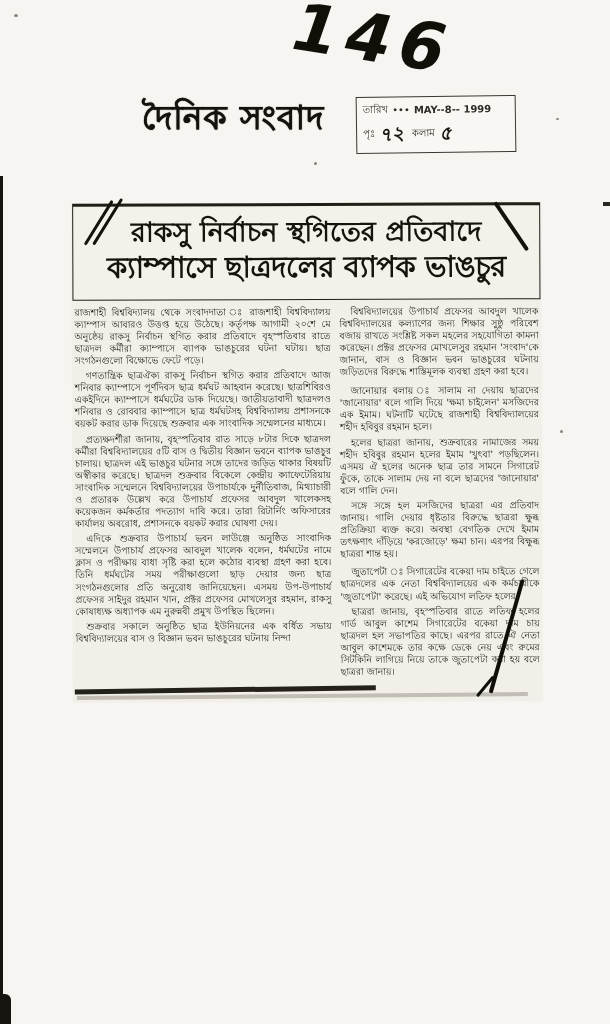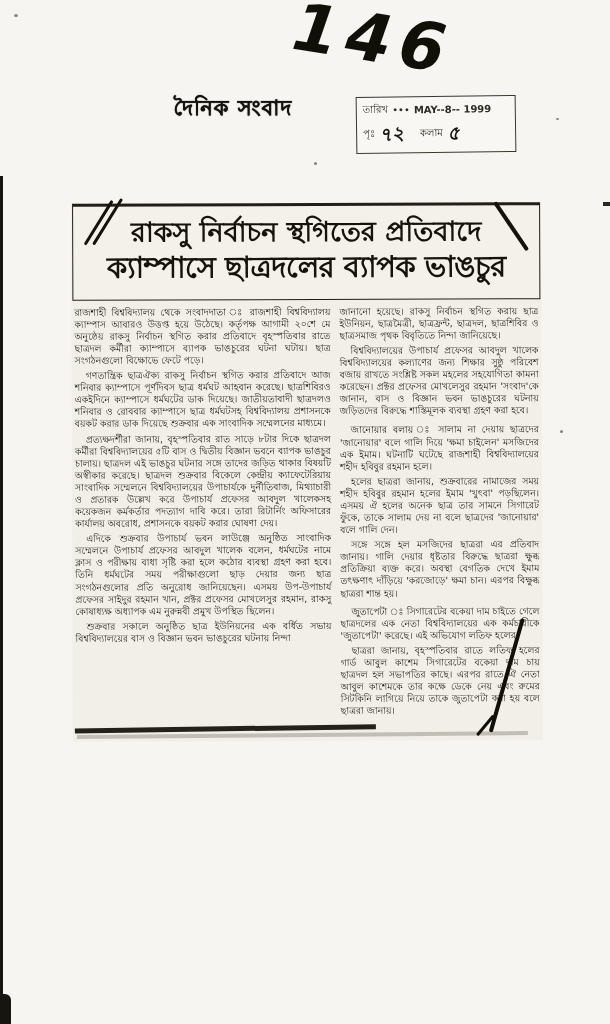--- a/index.html
+++ b/index.html
@@ -17,21 +17,21 @@
   
   .handwritten-number{
     position:absolute;left:292px;top:0px;
     font-size:66px;font-weight:700;letter-spacing:8px;
     transform:rotate(9deg) skewX(-10deg);
     color:#111008;
   }
   
   .masthead{
     position:absolute;left:118px;top:92px;width:230px;
-    text-align:center;font-size:21px;font-weight:800;
+    text-align:center;font-size:33px;font-weight:800;
     letter-spacing:1px;color:#14120c;
     text-shadow:0 0 1px #14120c;
   }
   
   .stamp-box{
     position:absolute;left:356px;top:96px;width:160px;height:57px;
     border:1.5px solid #3a372e;transform:rotate(-0.8deg);
     padding:4px 6px;box-sizing:border-box;
     font-size:10px;color:#2e2b22;background:rgba(255,255,255,.25);
   }
@@ -95,21 +95,21 @@
 
 <div class="stamp-box">
   <div class="stamp-row">
     <span>তারিখ</span>
     <span>•••</span>
     <span style="font-weight:700;">MAY--8--  1999</span>
   </div>
   <div class="stamp-row">
     <span>পৃঃ</span>
     <span class="stamp-hand">৭২</span>
-    <span style="margin-left:12px;">কলাম</span>
+    <span style="margin-left:4px;">কলাম</span>
     <span class="stamp-hand">৫</span>
   </div>
 </div>
 
 <div class="clipping">
 
   <div class="headline-box">
     <div class="pen-mark tl-a"></div>
     <div class="pen-mark tl-b"></div>
     <div class="pen-mark tr"></div>
@@ -131,23 +131,20 @@
       </p>
       <p class="indent">
         <span>এদিকে শুক্রবার উপাচার্য ভবন লাউঞ্জে অনুষ্ঠিত সাংবাদিক সম্মেলনে উপাচার্য প্রফেসর আবদুল খালেক বলেন, ধর্মঘটের নামে ক্লাস ও পরীক্ষায় বাধা সৃষ্টি করা হলে কঠোর ব্যবস্থা গ্রহণ করা হবে। তিনি ধর্মঘটের সময় পরীক্ষাগুলো ছাড় দেয়ার জন্য ছাত্র সংগঠনগুলোর প্রতি অনুরোধ জানিয়েছেন। এসময় উপ-উপাচার্য প্রফেসর সাইদুর রহমান খান, প্রক্টর প্রফেসর মোখলেসুর রহমান, রাকসু কোষাধ্যক্ষ অধ্যাপক এম নুরুন্নবী প্রমুখ উপস্থিত ছিলেন।</span>
       </p>
       <p class="indent">
         <span>শুক্রবার সকালে অনুষ্ঠিত ছাত্র ইউনিয়নের এক বর্ধিত সভায় বিশ্ববিদ্যালয়ের বাস ও বিজ্ঞান ভবন ভাঙচুরের ঘটনায় নিন্দা</span>
       </p>
     </div>
 
     <div class="col col-right">
-      <p>
-        <span>জানানো হয়েছে। রাকসু নির্বাচন স্থগিত করায় ছাত্র ইউনিয়ন, ছাত্রমৈত্রী, ছাত্রফ্রন্ট, ছাত্রদল, ছাত্রশিবির ও ছাত্রসমাজ পৃথক বিবৃতিতে নিন্দা জানিয়েছে।</span>
-      </p>
       <p class="indent">
         <span>বিশ্ববিদ্যালয়ের উপাচার্য প্রফেসর আবদুল খালেক বিশ্ববিদ্যালয়ের কল্যাণের জন্য শিক্ষার সুষ্ঠু পরিবেশ বজায় রাখতে সংশ্লিষ্ট সকল মহলের সহযোগিতা কামনা করেছেন। প্রক্টর প্রফেসর মোখলেসুর রহমান 'সংবাদ'কে জানান, বাস ও বিজ্ঞান ভবন ভাঙচুরের ঘটনায় জড়িতদের বিরুদ্ধে শাস্তিমূলক ব্যবস্থা গ্রহণ করা হবে।</span>
       </p>
       <p class="indent" style="margin-top:7px;">
         <span class="lead">জানোয়ার বলায় ঃ</span>
         <span>সালাম না দেয়ায় ছাত্রদের 'জানোয়ার' বলে গালি দিয়ে 'ক্ষমা চাইলেন' মসজিদের এক ইমাম। ঘটনাটি ঘটেছে রাজশাহী বিশ্ববিদ্যালয়ের শহীদ হবিবুর রহমান হলে।</span>
       </p>
       <p class="indent">
         <span>হলের ছাত্ররা জানায়, শুক্রবারের নামাজের সময় শহীদ হবিবুর রহমান হলের ইমাম 'খুৎবা' পড়ছিলেন। এসময় ঐ হলের অনেক ছাত্র তার সামনে সিগারেট ফুঁকে, তাকে সালাম দেয় না বলে ছাত্রদের 'জানোয়ার' বলে গালি দেন।</span>
       </p>

